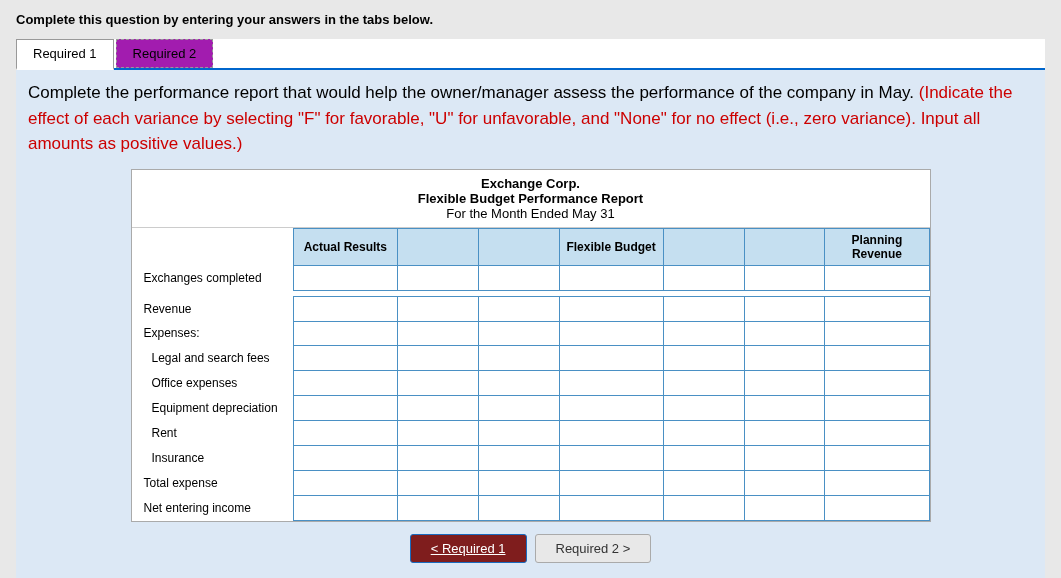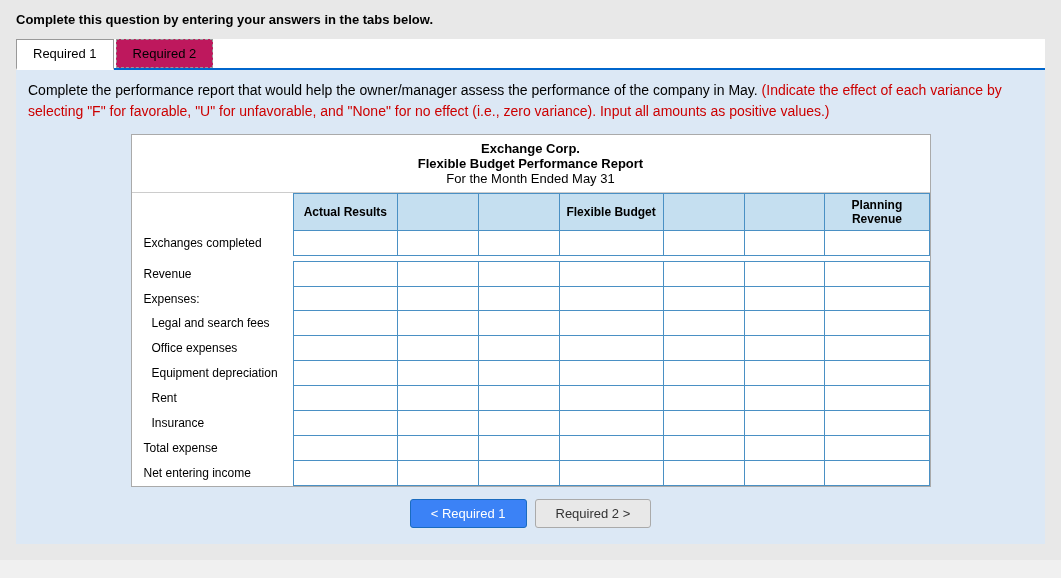--- a/index.html
+++ b/index.html
@@ -36,31 +36,31 @@
 
     .tab.active {
       background: #fff;
       border: 1px solid #999;
       border-bottom: 2px solid #fff;
       margin-bottom: -2px;
     }
 
     .tab.dashed {
       border: 1px dashed #999;
-      background: #be185d;
+      background: #a21caf;
     }
 
     .content-area {
       background: #dce8f5;
       padding: 10px 12px 16px 12px;
       border-top: none;
     }
 
     .description {
-      font-size: 14px;
+      font-size: 17px;
       margin-bottom: 12px;
       line-height: 1.5;
     }
 
     .description .red-text {
       color: #cc0000;
     }
 
     .report-container {
       background: #fff;
@@ -163,23 +163,24 @@
 
     .nav-btn {
       padding: 6px 20px;
       font-size: 13px;
       cursor: pointer;
       border: 1px solid #aaa;
       border-radius: 3px;
     }
 
     .nav-btn.primary {
-      background: #3b82f6;
+      background: #7f1d1d;
       color: #fff;
       border-color: #1a6bbf;
+      text-decoration: underline;
     }
 
     .nav-btn.secondary {
       background: #e8e8e8;
       color: #333;
     }
   </style>
 </head>
 <body>
 

